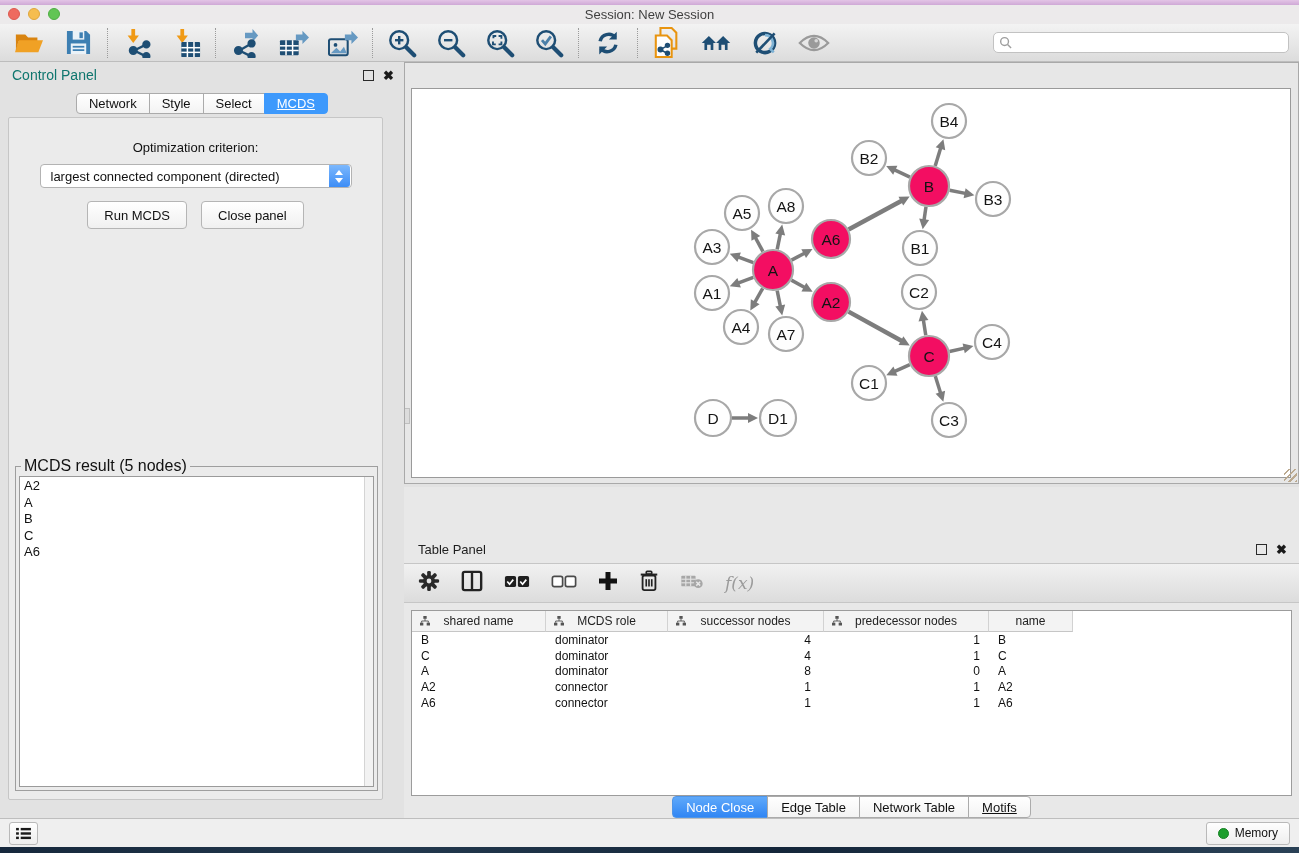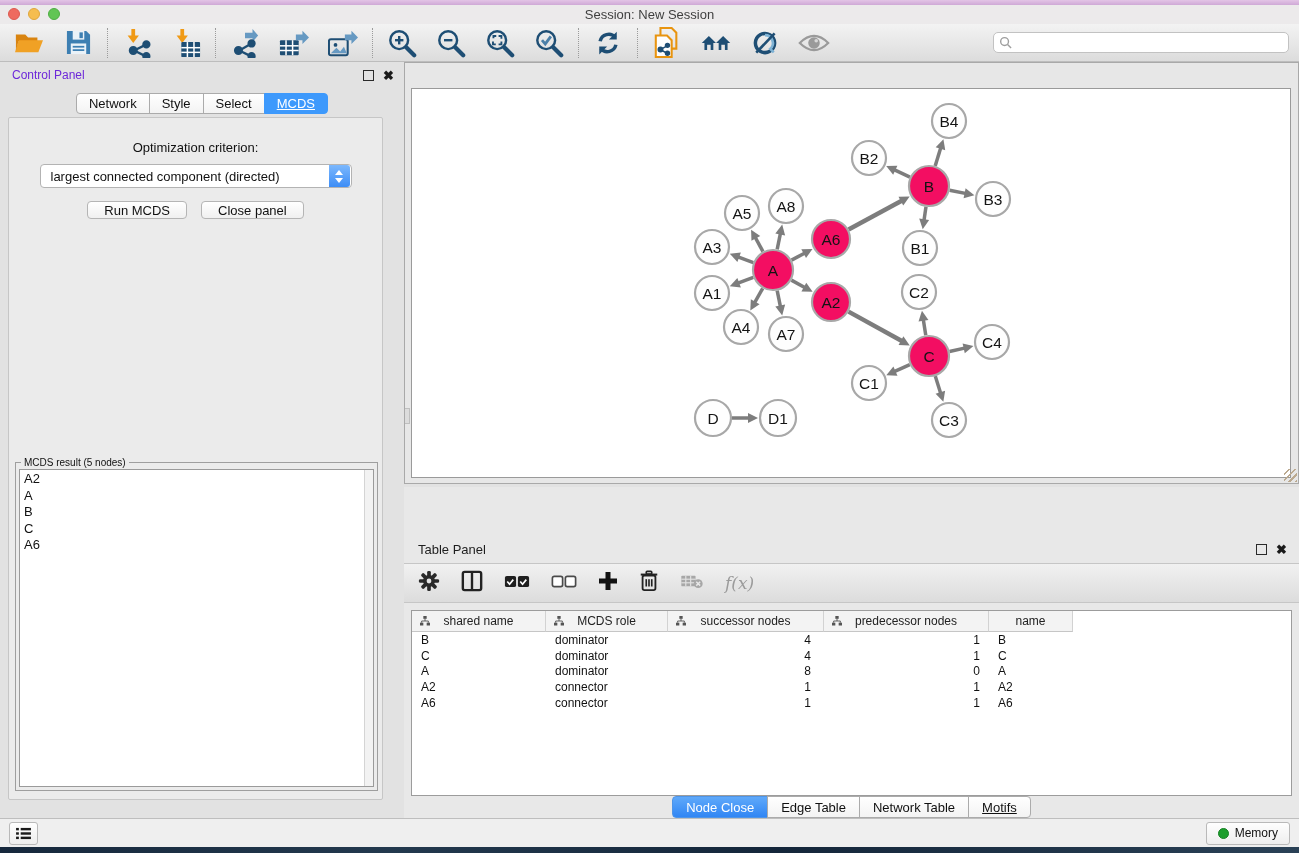--- a/index.html
+++ b/index.html
@@ -23,40 +23,40 @@
   .search-wrap { margin-left:auto; width:296px; height:21px; background:#fff; border:1px solid #C2C2C2; border-radius:5px; display:flex; align-items:center; padding:0 5px; gap:4px; }
   .search-wrap input { border:none; outline:none; flex:1; font-size:12px; background:transparent; }
 
   
   .main { display:flex; height:756px; }
   .left-col { width:404px; background:#E2E2E2; position:relative; }
   .right-col { width:895px; display:flex; flex-direction:column; }
 
   
   .cp-header { height:26px; display:flex; align-items:center; padding:0 10px 0 12px; }
-  .cp-title { font-size:12px; color:#6d28d9; }
+  .cp-title { font-size:14px; color:#0f766e; }
   .panel-btns { margin-left:auto; display:flex; gap:9px; align-items:center; }
   .float-glyph { width:11px; height:11px; border:1.5px solid #2A2A2A; display:inline-block; }
   .close-glyph { font-size:13px; font-weight:bold; color:#1A1A1A; line-height:11px; }
   .cp-tabs { display:flex; justify-content:center; margin-top:5px; position:relative; z-index:2; }
   .seg { height:21px; padding:0 12px; font-size:13px; color:#111; background:linear-gradient(#FFFFFF,#F3F3F3); border:1px solid #ABABAB; margin-left:-1px; display:flex; align-items:center; cursor:default; }
   .seg:first-child { border-radius:4px 0 0 4px; margin-left:0; }
   .seg:last-child { border-radius:0 4px 4px 0;text-decoration:underline; }
   .seg.active { background:#3D99FC; border-color:#3D99FC; color:#fff; }
   .cp-content { position:absolute; left:8px; right:21px; top:55px; bottom:18px; background:#EBEBEB; border:1px solid #C6C6C6; border-radius:2px; }
   .opt-label { text-align:center; font-size:13px; color:#111; margin-top:22px; }
   .dropdown { margin:9px auto 0; width:312px; height:24px; background:#fff; border:1px solid #B3B3B3; border-radius:4px; display:flex; align-items:center; position:relative; }
   .dropdown .dd-text { font-size:13px; color:#111; padding-left:10px; flex:1; white-space:nowrap; }
   .dd-stepper { width:21px; height:22px; margin-right:1px; border-radius:0 3px 3px 0; background:linear-gradient(#7CB8FD,#3D8DF6); display:flex; flex-direction:column; align-items:center; justify-content:center; gap:3px; }
   .tri-up { width:0; height:0; border-left:4px solid transparent; border-right:4px solid transparent; border-bottom:5px solid #fff; }
   .tri-down { width:0; height:0; border-left:4px solid transparent; border-right:4px solid transparent; border-top:5px solid #fff; }
   .cp-buttons { display:flex; justify-content:center; gap:14px; margin-top:13px; }
-  .push-btn { height:18px; padding:0 16px; font-size:13px; color:#111; background:linear-gradient(#FFFFFF,#F0F0F0); border:1px solid #B5B5B5; border-radius:4px; }
+  .push-btn { height:28px; padding:0 16px; font-size:13px; color:#111; background:linear-gradient(#FFFFFF,#F0F0F0); border:1px solid #B5B5B5; border-radius:4px; }
   .result-fieldset { position:absolute; left:6px; right:4px; top:339px; bottom:8px; border:1px solid #9E9E9E; padding:1px 3px 3px 3px; }
-  .result-fieldset legend { font-size:10px; color:#111; padding:0 3px; margin-left:2px; }
+  .result-fieldset legend { font-size:16px; color:#111; padding:0 3px; margin-left:2px; }
   .result-list { background:#fff; border:1px solid #9A9A9A; height:100%; position:relative; font-size:13px; color:#111; overflow:hidden; }
   .result-list .item { padding:1px 4px 0 4px; line-height:15.5px; }
   .result-scroll { position:absolute; top:0; right:0; bottom:0; width:9px; background:#F2F2F2; border-left:1px solid #D4D4D4; }
 
   
   .net-frame { height:453px; background:#E7E7E7; border:1px solid #A9A9A9; position:relative; }
   .net-titlebar { height:25px; background:linear-gradient(#EFEFEF,#D9D9D9); border-bottom:1px solid #B2B2B2; display:flex; align-items:center; justify-content:center; position:relative; }
   .net-titlebar .traffic { top:6px; left:10px; }
   .net-title { font-size:13px; color:#2E2E2E; }
   .net-canvas { position:absolute; left:6px; right:7px; top:25px; bottom:5px; background:#fff; border:1px solid #9A9A9A; }

